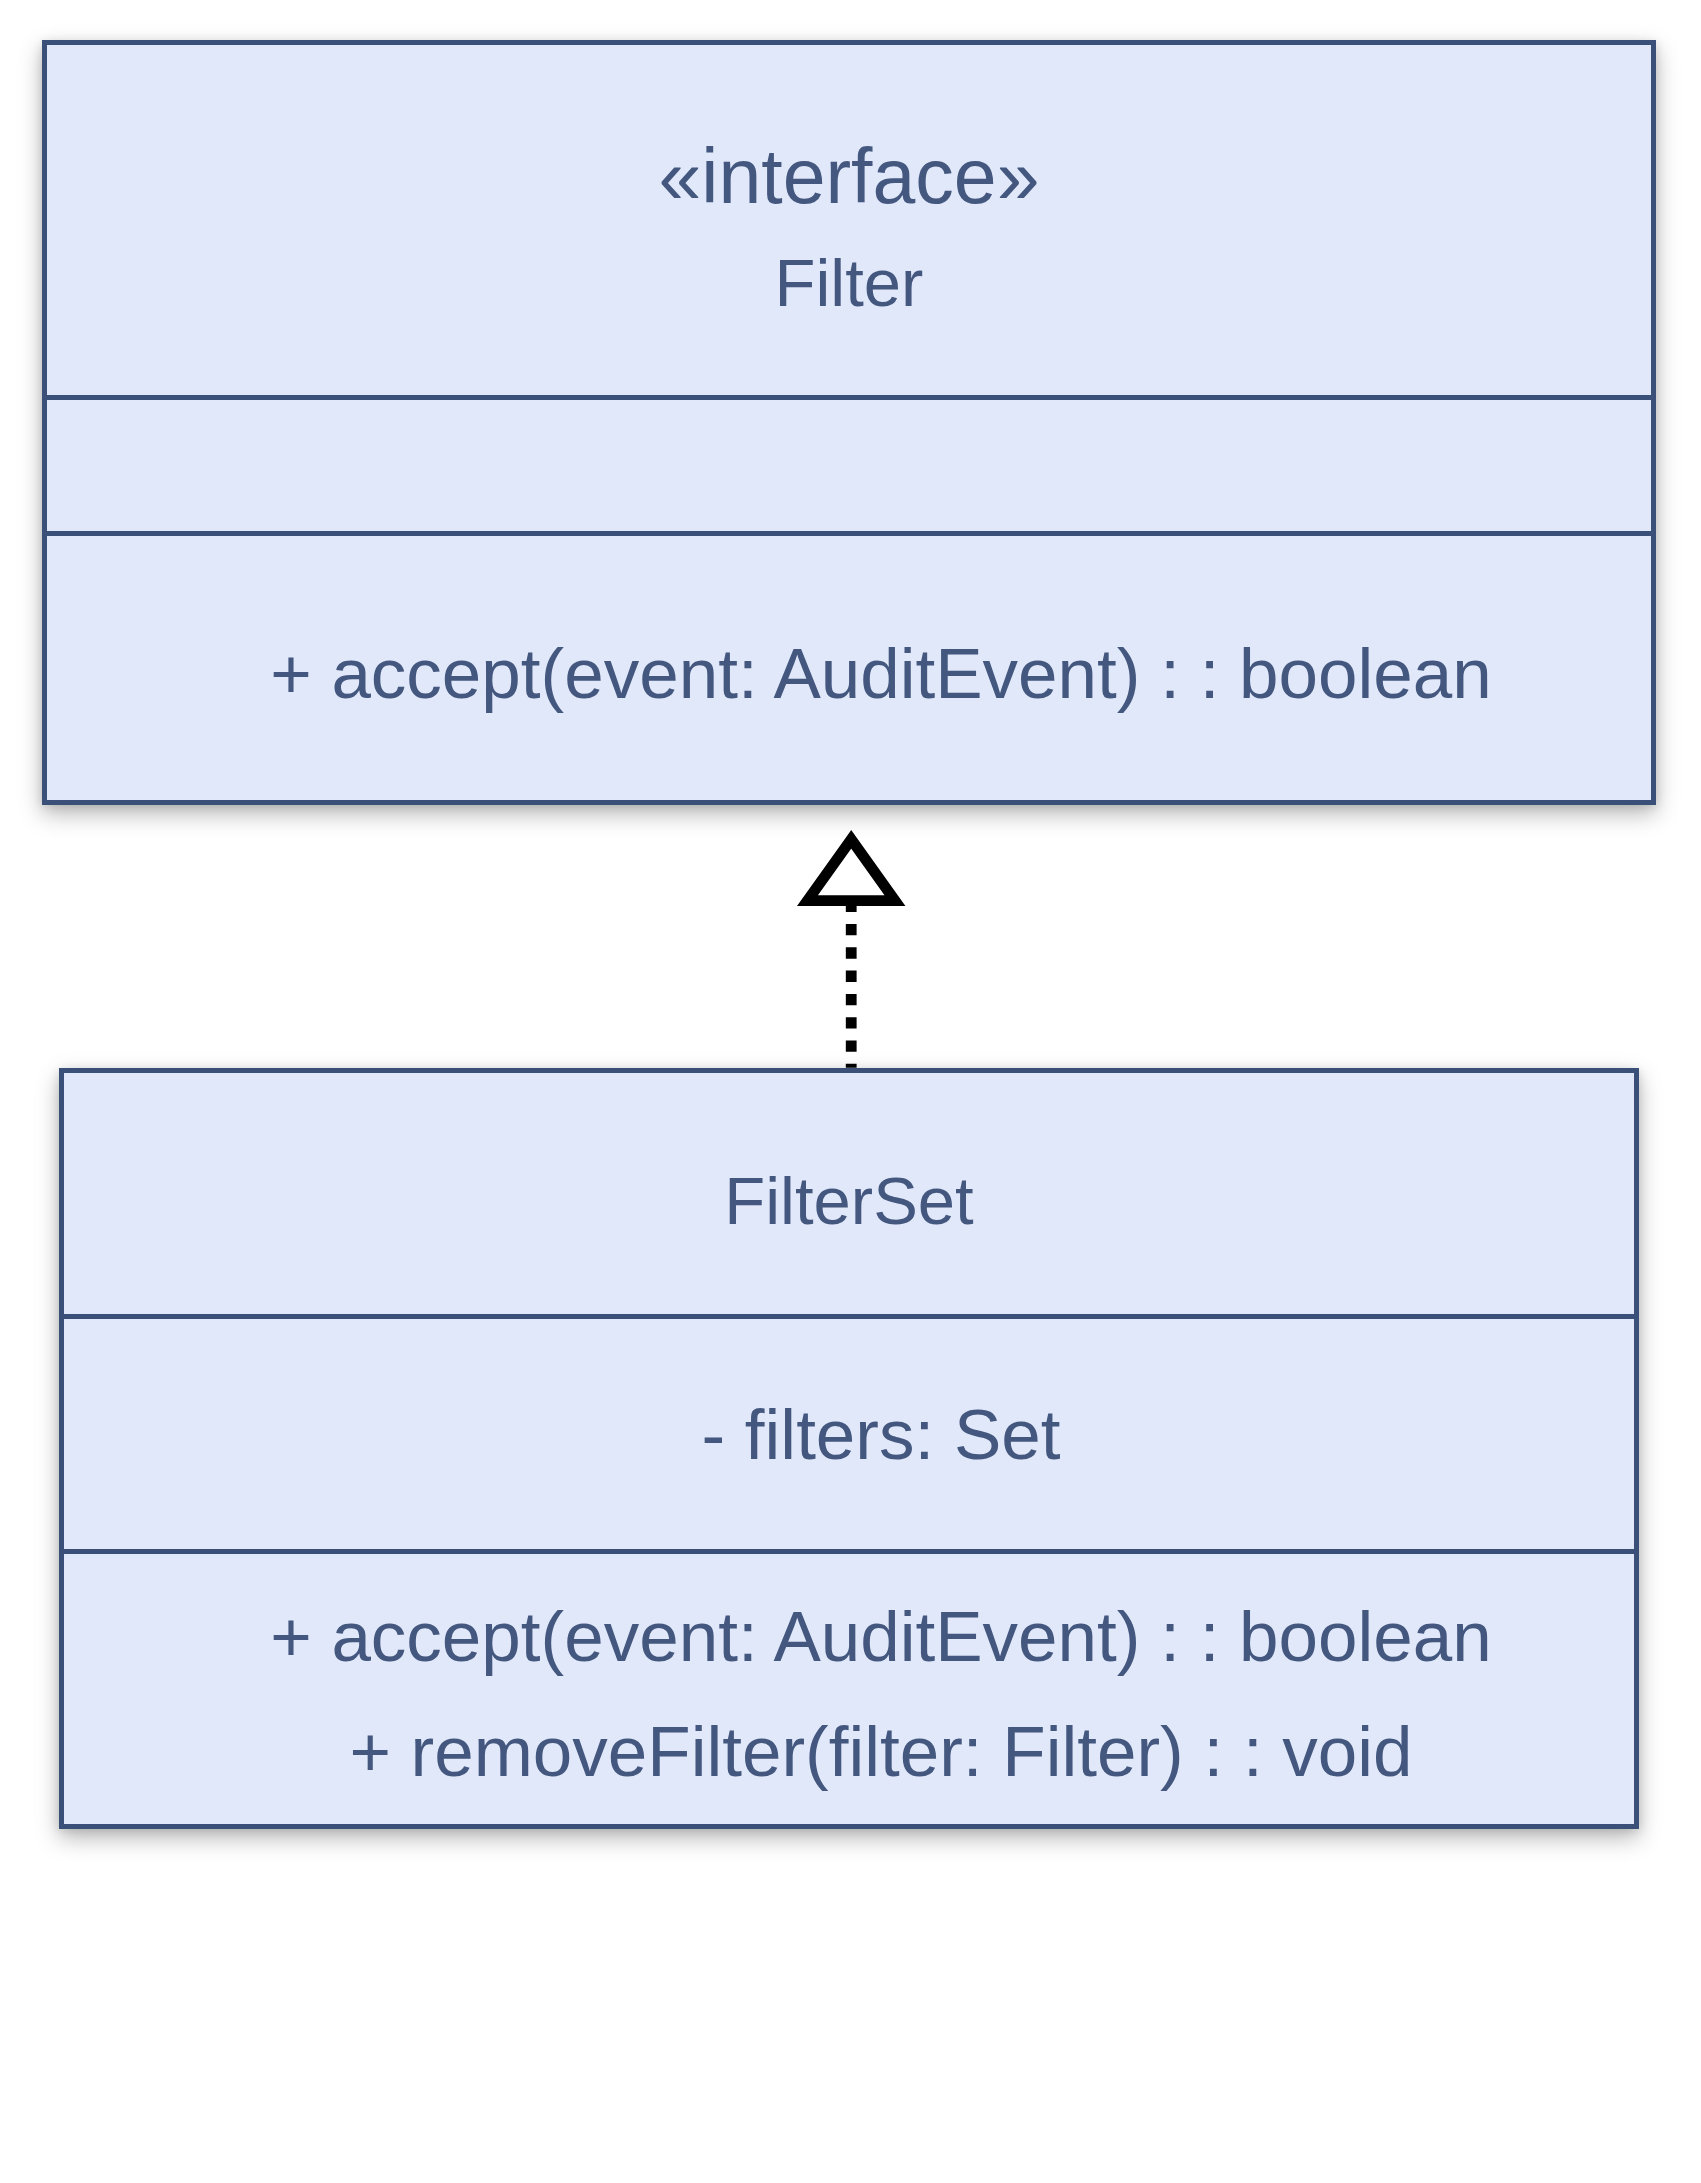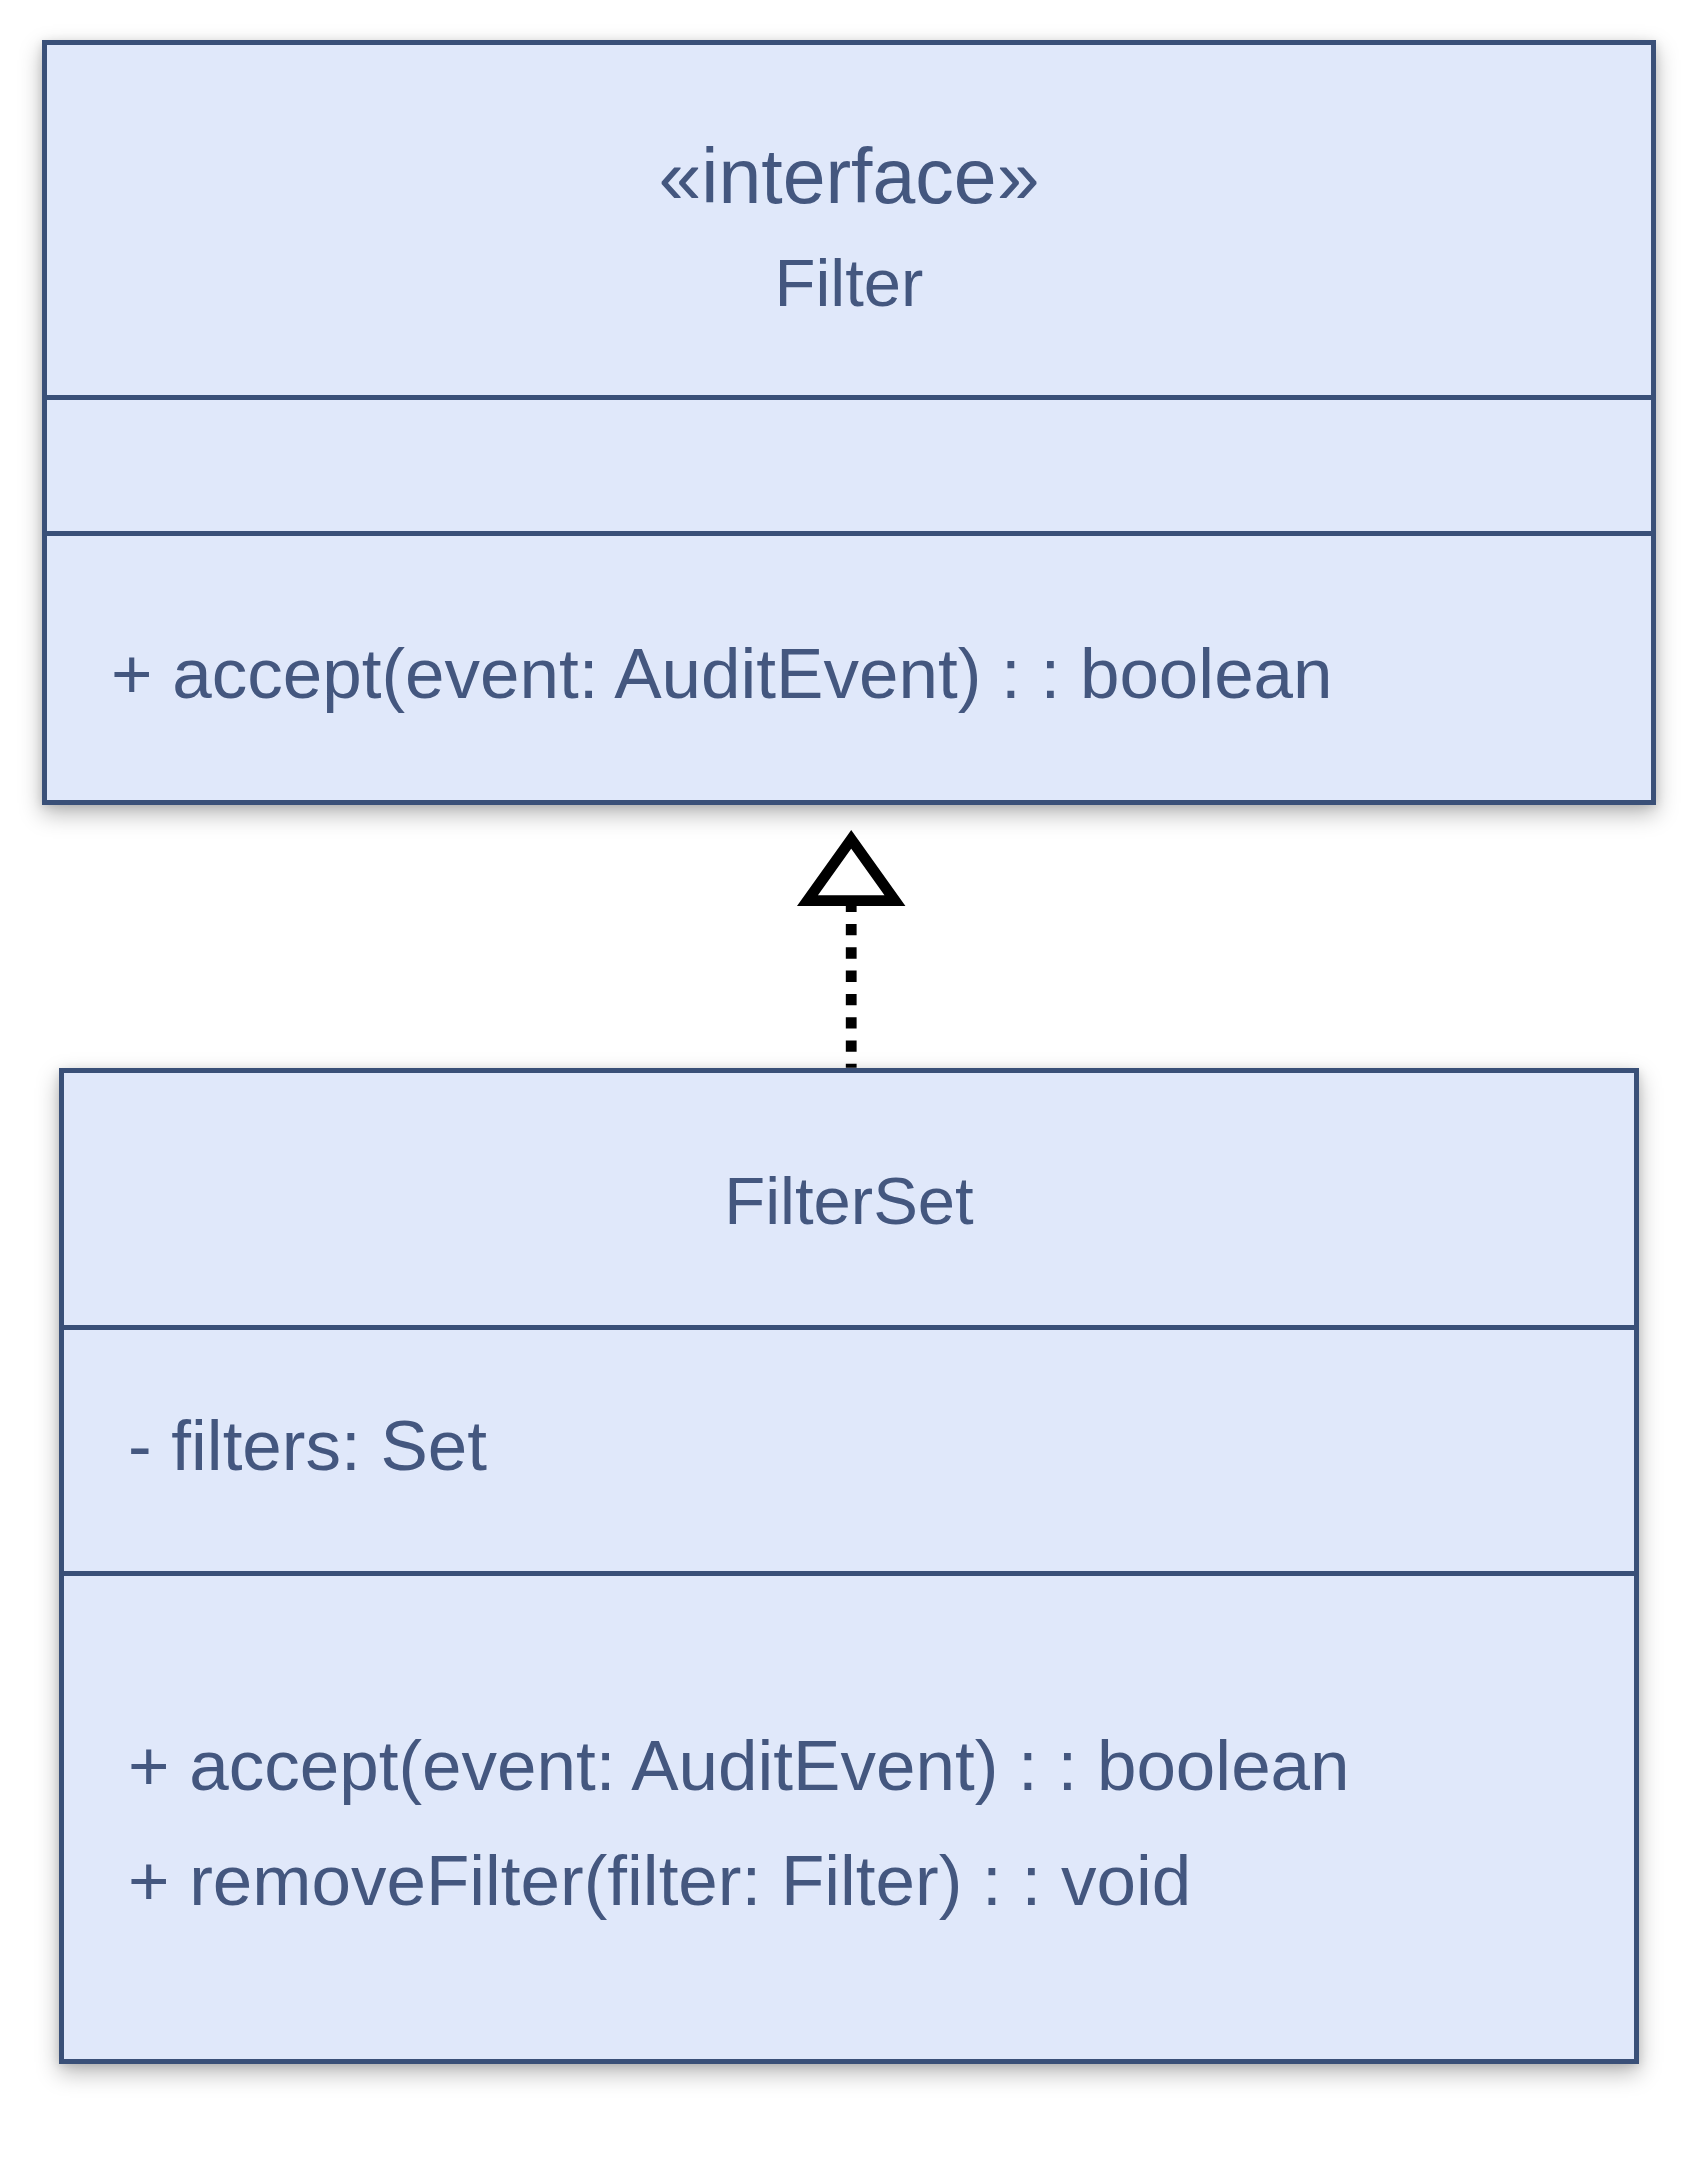--- a/index.html
+++ b/index.html
@@ -22,23 +22,23 @@
   .uml-class{
     position:absolute;
     box-sizing:border-box;
     background:var(--fill);
     border:5.1px solid var(--border);
     box-shadow:0 9px 21.6px rgba(0,0,0,.28), 0 2.3px 9px rgba(0,0,0,.12);
     display:flex;
     flex-direction:column;
   }
   .uml-class--interface{ left:42px; top:40px; width:1614px; height:765px; }
-  .uml-class--impl     { left:59px; top:1068px; width:1580px; height:996px;gap:11px; }
+  .uml-class--impl     { left:59px; top:1068px; width:1580px; height:761px; }
 
-  .compartment{ box-sizing:border-box; }
+  .compartment{ box-sizing:border-box;text-align:center; }
   .compartment + .compartment{ border-top:5.1px solid var(--border); }
 
   .compartment--title{
     display:flex; flex-direction:column;
     align-items:center; justify-content:center;
     gap:34px; padding-top:13.6px;
   }
   .uml-class--interface .compartment--title{ flex:0 0 350px; }
   .uml-class--impl      .compartment--title{ flex:0 0 241px; }
 

